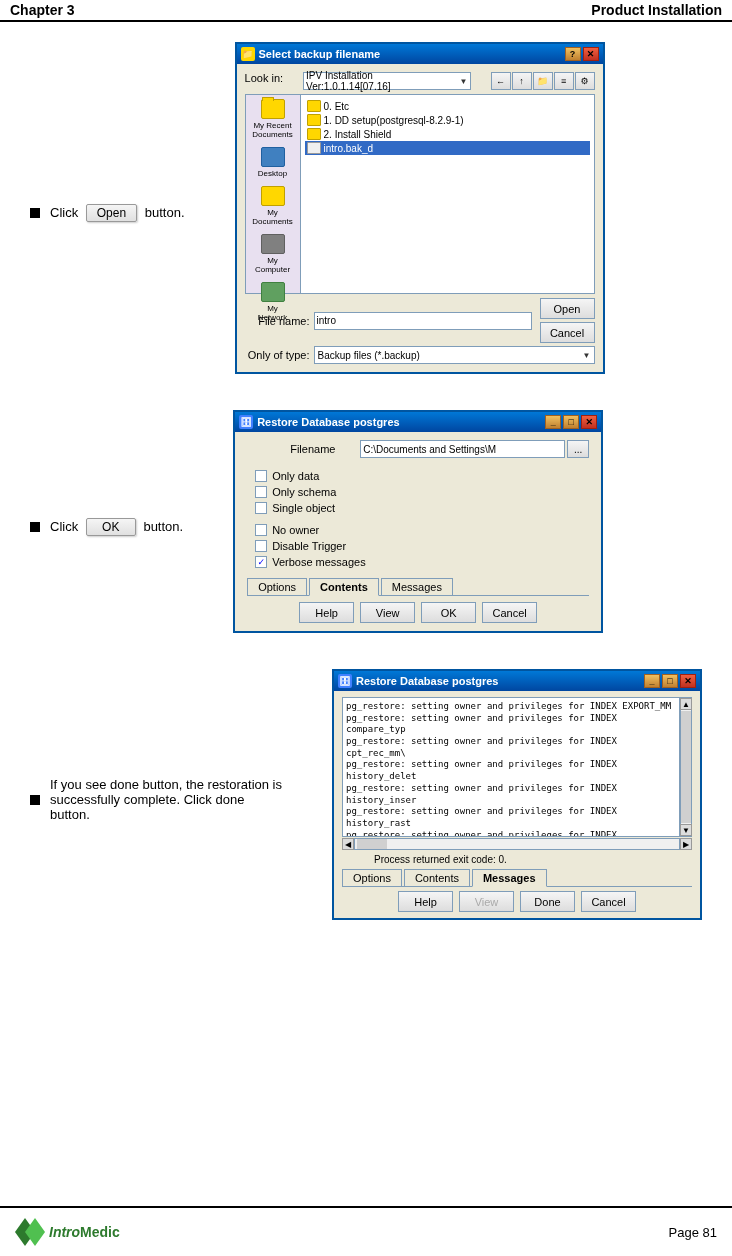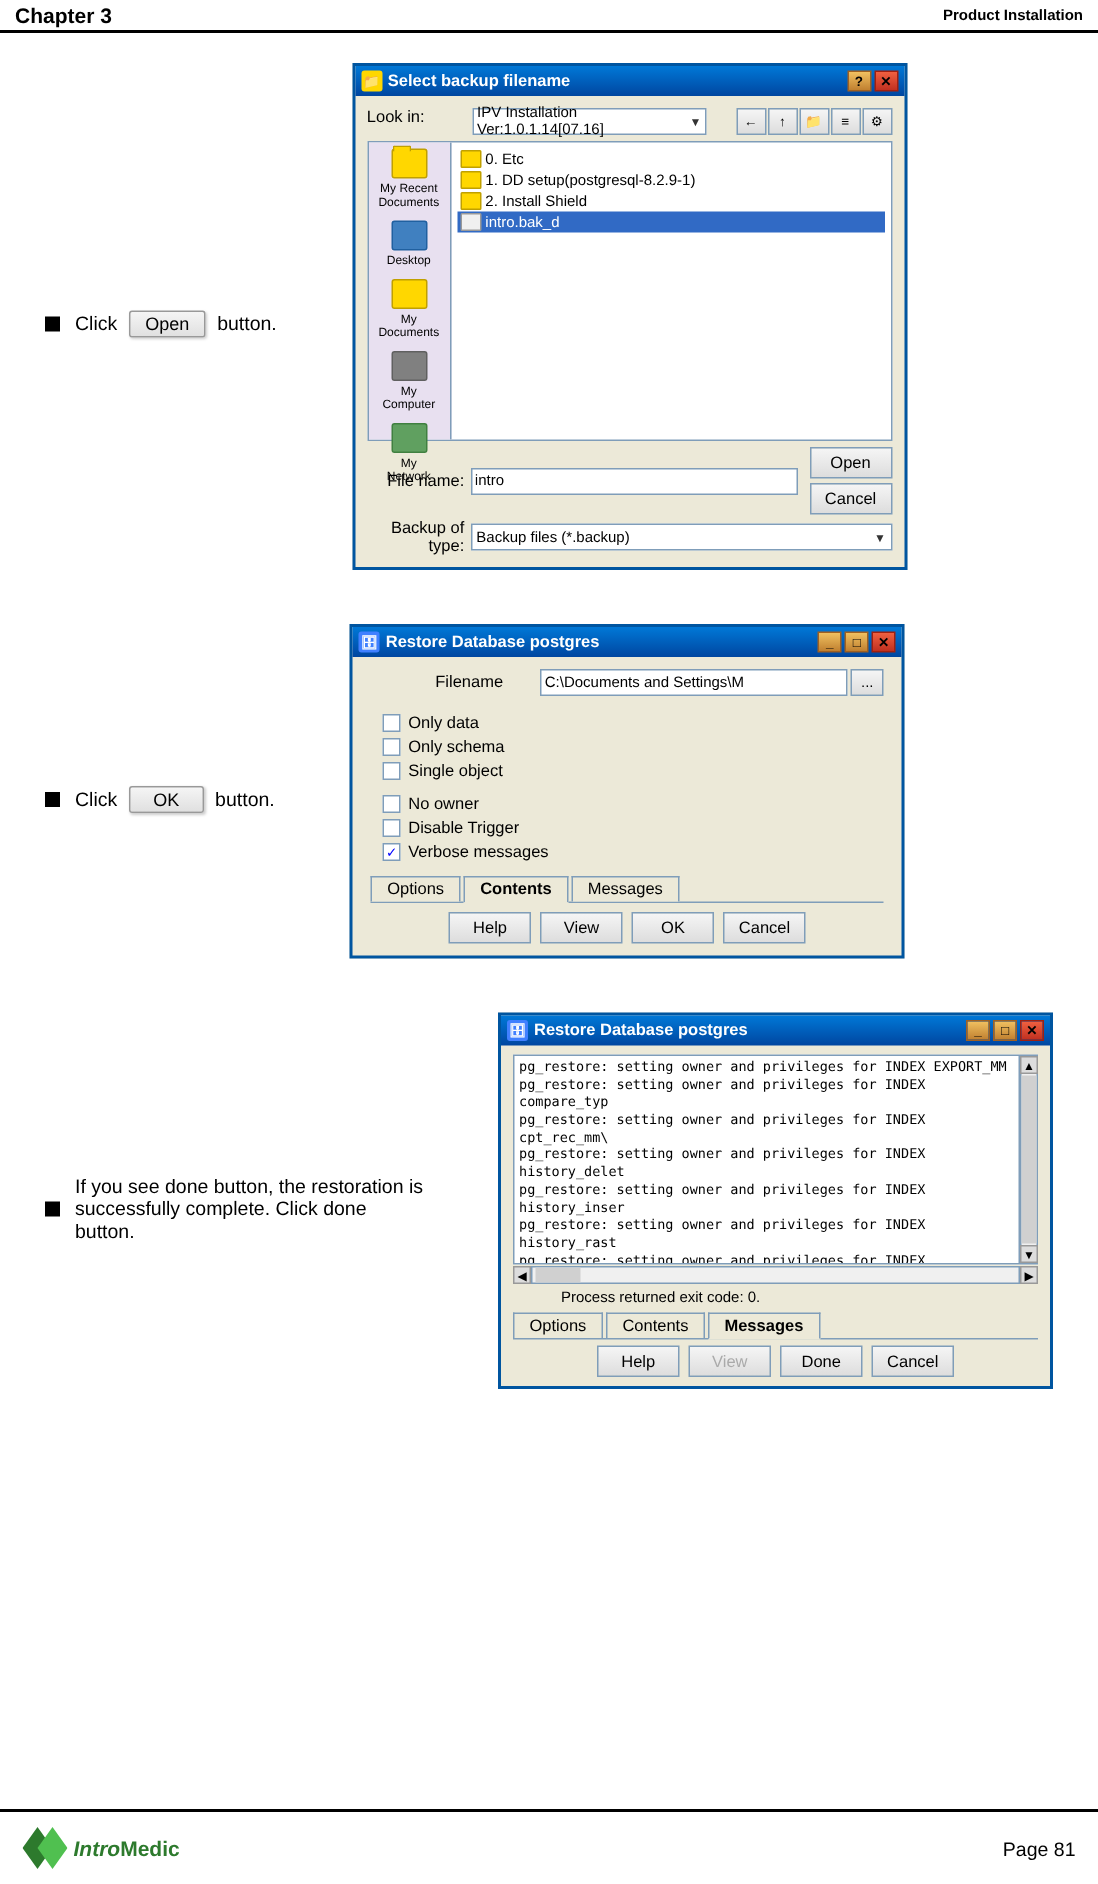--- a/index.html
+++ b/index.html
@@ -19,21 +19,21 @@
       align-items: center;
       border-bottom: 2px solid #000;
       padding: 2px 10px 2px 10px;
       margin-bottom: 10px;
     }
     .chapter-title {
       font-size: 14px;
       font-weight: bold;
     }
     .product-title {
-      font-size: 10px;
+      font-size: 14px;
       font-weight: bold;
     }
 
     
     .page-content {
       padding: 10px 30px 60px 30px;
     }
 
     
     .bullet-item {
@@ -150,21 +150,20 @@
     .file-dialog-lookin-combo {
       flex: 1;
       height: 18px;
       border: 1px solid #7f9db9;
       background: white;
       font-size: 10px;
       padding: 0 2px;
       display: flex;
       align-items: center;
       justify-content: space-between;
-      margin-left: 12px;
     }
     .file-dialog-nav-btns {
       display: flex;
       gap: 1px;
     }
     .file-dialog-nav-btn {
       width: 20px;
       height: 18px;
       border: 1px solid #7f9db9;
       background: linear-gradient(to bottom, #f5f5f5, #ddd);
@@ -657,21 +656,21 @@
           <div class="file-dialog-bottom">
             <div class="file-dialog-row">
               <span class="file-dialog-label">File name:</span>
               <input class="file-dialog-input" value="intro" style="">
               <div class="file-dialog-action-btns">
                 <button class="xp-button">Open</button>
                 <button class="xp-button">Cancel</button>
               </div>
             </div>
             <div class="file-dialog-row">
-              <span class="file-dialog-label">Backup of type:</span>
+              <span class="file-dialog-label">Only of type:</span>
               <div class="file-dialog-combo">
                 <span>Backup files (*.backup)</span>
                 <span class="combo-arrow">▼</span>
               </div>
             </div>
           </div>
         </div>
       </div>
     </div>
   </div>

